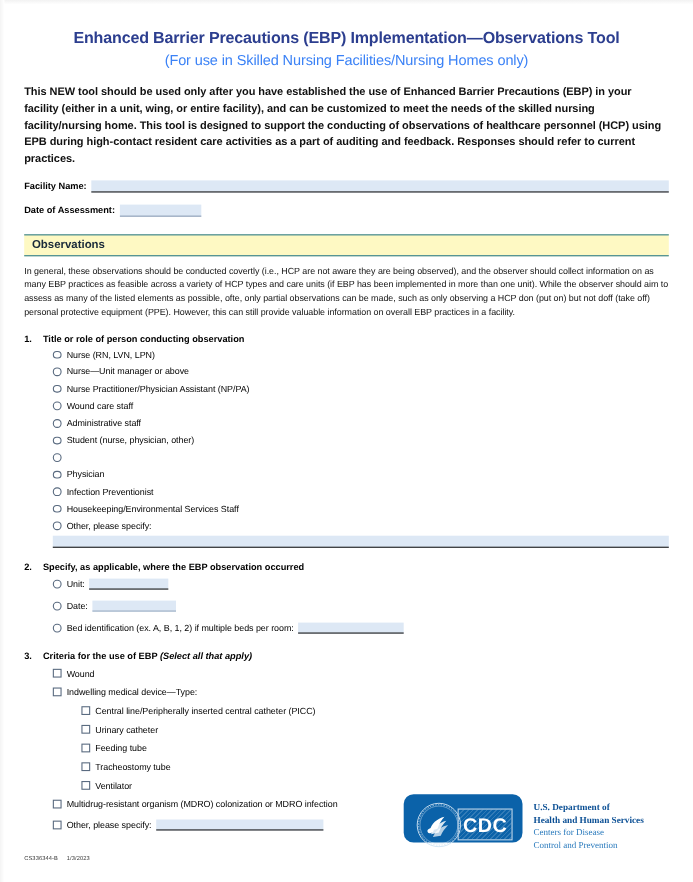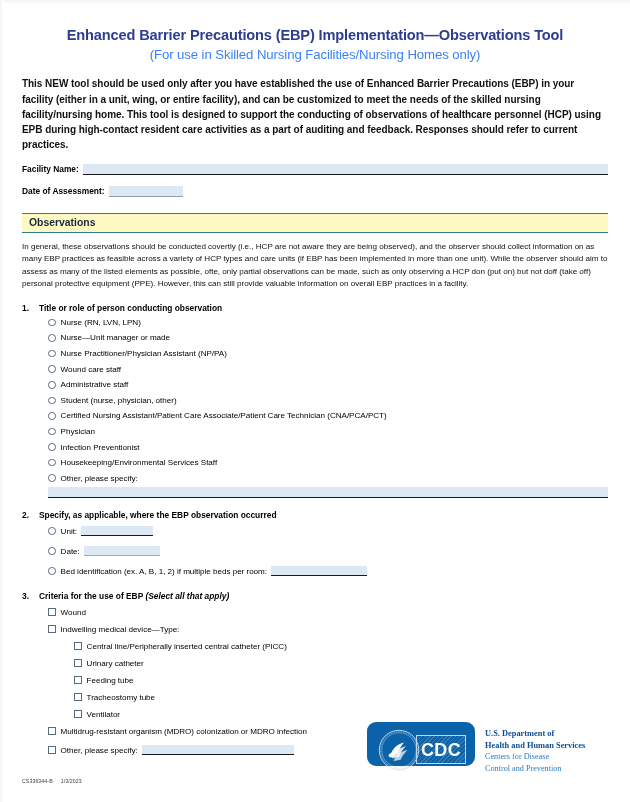--- a/index.html
+++ b/index.html
@@ -295,41 +295,40 @@
       <span class="q-num">1.</span>
       <span><span class="q-text">Title or role of person conducting observation</span></span>
     </div>
     <div class="opts">
       <div class="opt ind1">
         <span class="radio"></span>
         <span class="opt-label">Nurse (RN, LVN, LPN)</span>
       </div>
       <div class="opt ind1">
         <span class="radio"></span>
-        <span class="opt-label">Nurse—Unit manager or made</span>
+        <span class="opt-label">Nurse—Unit manager or above</span>
       </div>
       <div class="opt ind1">
         <span class="radio"></span>
         <span class="opt-label">Nurse Practitioner/Physician Assistant (NP/PA)</span>
       </div>
       <div class="opt ind1">
         <span class="radio"></span>
         <span class="opt-label">Wound care staff</span>
       </div>
       <div class="opt ind1">
         <span class="radio"></span>
         <span class="opt-label">Administrative staff</span>
       </div>
       <div class="opt ind1">
         <span class="radio"></span>
         <span class="opt-label">Student (nurse, physician, other)</span>
       </div>
       <div class="opt ind1">
         <span class="radio"></span>
-        <span class="opt-label">Certified Nursing Assistant/Patient Care Associate/Patient Care Technician (CNA/PCA/PCT)</span>
       </div>
       <div class="opt ind1">
         <span class="radio"></span>
         <span class="opt-label">Physician</span>
       </div>
       <div class="opt ind1">
         <span class="radio"></span>
         <span class="opt-label">Infection Preventionist</span>
       </div>
       <div class="opt ind1">

